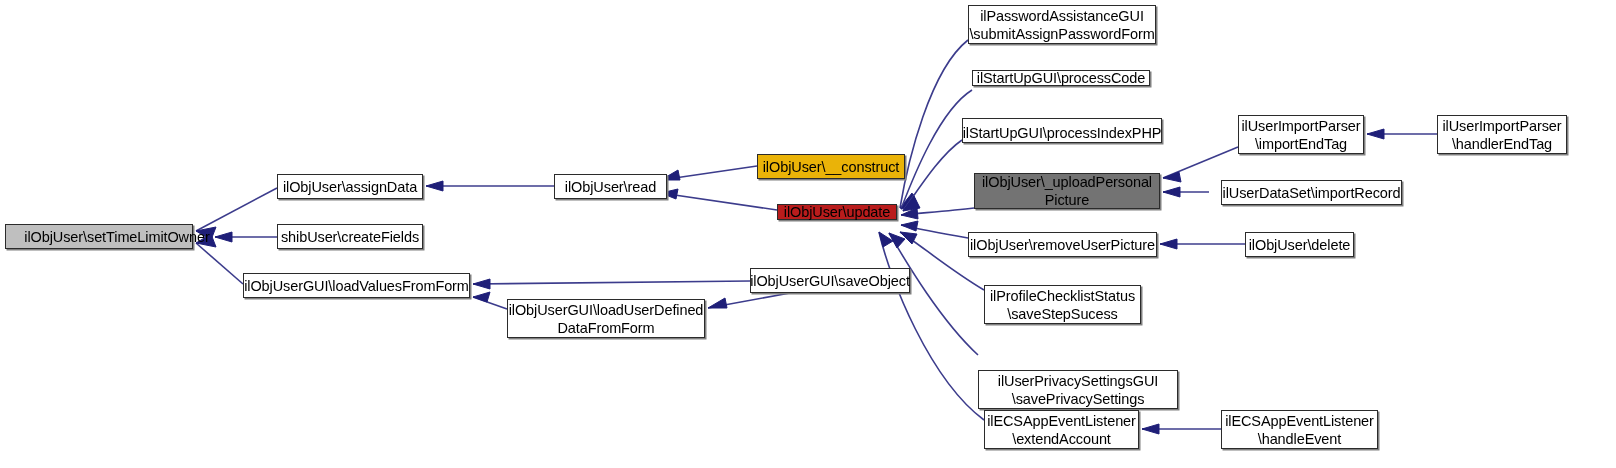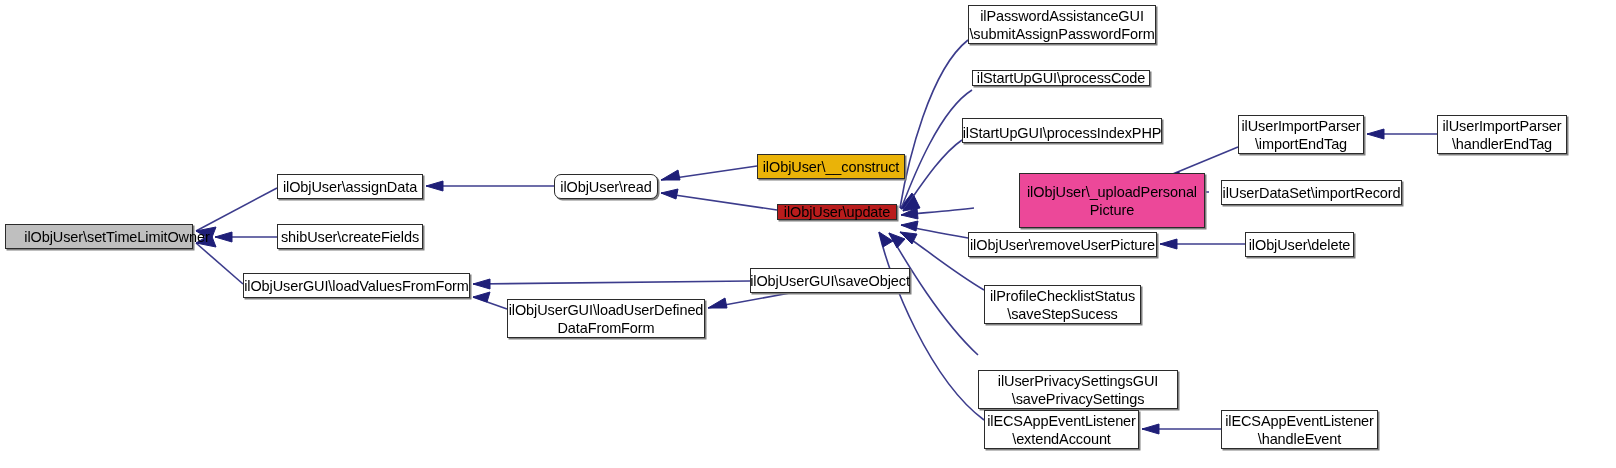--- a/index.html
+++ b/index.html
@@ -135,31 +135,31 @@
       <g>
         <path d="M1221,429 L1142,429" fill="none" stroke="#3c3c8c" stroke-width="1.6"></path>
         <path d="M1142,429 L1159,424 L1159,434 Z" fill="#1f1f78" stroke="#1f1f78" stroke-width="1"></path>
       </g>
     </svg>
   <div id="node-layer">
       <div class="node highlight" style="left: 5px; top: 224px; width: 188px; height: 25px; border-color: rgb(43, 43, 43); color: rgb(0, 0, 0); background: rgb(191, 191, 191); box-shadow: rgb(128, 128, 128) 1.5px 1.5px 0px 0px; padding-left: 36px;"><span class="node-label">ilObjUser\setTimeLimitOwner</span></div>
       <div class="node" style="left: 277px; top: 174px; width: 146px; height: 25px; border-color: rgb(43, 43, 43); color: rgb(0, 0, 0); background: rgb(255, 255, 255); box-shadow: rgb(128, 128, 128) 1.5px 1.5px 0px 0px;"><span class="node-label">ilObjUser\assignData</span></div>
       <div class="node" style="left: 277px; top: 224px; width: 146px; height: 25px; border-color: rgb(43, 43, 43); color: rgb(0, 0, 0); background: rgb(255, 255, 255); box-shadow: rgb(128, 128, 128) 1.5px 1.5px 0px 0px;"><span class="node-label">shibUser\createFields</span></div>
       <div class="node" style="left: 243px; top: 273px; width: 227px; height: 25px; border-color: rgb(43, 43, 43); color: rgb(0, 0, 0); background: rgb(255, 255, 255); box-shadow: rgb(128, 128, 128) 1.5px 1.5px 0px 0px;"><span class="node-label">ilObjUserGUI\loadValuesFromForm</span></div>
-      <div class="node" style="left: 554px; top: 174px; width: 104px; height: 25px; border-color: rgb(43, 43, 43); color: rgb(0, 0, 0); background: rgb(255, 255, 255); box-shadow: rgb(128, 128, 128) 1.5px 1.5px 0px 0px; border-radius: 7px;"><span class="node-label">ilObjUser\read</span></div>
+      <div class="node" style="left: 554px; top: 174px; width: 113px; height: 25px; border-color: rgb(43, 43, 43); color: rgb(0, 0, 0); background: rgb(255, 255, 255); box-shadow: rgb(128, 128, 128) 1.5px 1.5px 0px 0px;"><span class="node-label">ilObjUser\read</span></div>
       <div class="node" style="left: 507px; top: 299px; width: 198px; height: 39px; border-color: rgb(43, 43, 43); color: rgb(0, 0, 0); background: rgb(255, 255, 255); box-shadow: rgb(128, 128, 128) 1.5px 1.5px 0px 0px; justify-content: center;"><span class="node-label">ilObjUserGUI\loadUserDefined
 DataFromForm</span></div>
       <div class="node" style="left: 757px; top: 154px; width: 148px; height: 25px; border-color: rgb(43, 43, 43); color: rgb(0, 0, 0); background: #eab308; box-shadow: rgb(128, 128, 128) 1.5px 1.5px 0px 0px;"><span class="node-label">ilObjUser\__construct</span></div>
       <div class="node" style="left: 777px; top: 204px; width: 120px; height: 16px; border-color: rgb(43, 43, 43); color: rgb(0, 0, 0); background: #b91c1c; box-shadow: rgb(128, 128, 128) 1.5px 1.5px 0px 0px;"><span class="node-label">ilObjUser\update</span></div>
       <div class="node" style="left: 750px; top: 268px; width: 160px; height: 25px; border-color: rgb(43, 43, 43); color: rgb(0, 0, 0); background: rgb(255, 255, 255); box-shadow: rgb(128, 128, 128) 1.5px 1.5px 0px 0px;"><span class="node-label">ilObjUserGUI\saveObject</span></div>
       <div class="node" style="left: 968px; top: 5px; width: 188px; height: 39px; border-color: rgb(43, 43, 43); color: rgb(0, 0, 0); background: rgb(255, 255, 255); box-shadow: rgb(128, 128, 128) 1.5px 1.5px 0px 0px;"><span class="node-label">ilPasswordAssistanceGUI
 \submitAssignPasswordForm</span></div>
       <div class="node" style="left: 972px; top: 70px; width: 178px; height: 16px; border-color: rgb(43, 43, 43); color: rgb(0, 0, 0); background: rgb(255, 255, 255); box-shadow: rgb(128, 128, 128) 1.5px 1.5px 0px 0px;"><span class="node-label">ilStartUpGUI\processCode</span></div>
       <div class="node" style="left: 962px; top: 118px; width: 200px; height: 25px; border-color: rgb(43, 43, 43); color: rgb(0, 0, 0); background: rgb(255, 255, 255); box-shadow: rgb(128, 128, 128) 1.5px 1.5px 0px 0px; align-items: flex-end;"><span class="node-label">ilStartUpGUI\processIndexPHP</span></div>
-      <div class="node" style="left: 974px; top: 173px; width: 186px; height: 55px; border-color: rgb(43, 43, 43); color: rgb(0, 0, 0); background: #ec4899; box-shadow: rgb(128, 128, 128) 1.5px 1.5px 0px 0px; margin-left: 45px;"><span class="node-label">ilObjUser\_uploadPersonal
+      <div class="node" style="left: 974px; top: 173px; width: 186px; height: 36px; border-color: rgb(43, 43, 43); color: rgb(0, 0, 0); background: #737373; box-shadow: rgb(128, 128, 128) 1.5px 1.5px 0px 0px;"><span class="node-label">ilObjUser\_uploadPersonal
 Picture</span></div>
       <div class="node" style="left: 968px; top: 232px; width: 189px; height: 25px; border-color: rgb(43, 43, 43); color: rgb(0, 0, 0); background: rgb(255, 255, 255); box-shadow: rgb(128, 128, 128) 1.5px 1.5px 0px 0px;"><span class="node-label">ilObjUser\removeUserPicture</span></div>
       <div class="node" style="left: 984px; top: 285px; width: 157px; height: 39px; border-color: rgb(43, 43, 43); color: rgb(0, 0, 0); background: rgb(255, 255, 255); box-shadow: rgb(128, 128, 128) 1.5px 1.5px 0px 0px;"><span class="node-label">ilProfileChecklistStatus
 \saveStepSucess</span></div>
       <div class="node" style="left: 978px; top: 348px; width: 200px; height: 39px; border-color: rgb(43, 43, 43); color: rgb(0, 0, 0); background: rgb(255, 255, 255); box-shadow: rgb(128, 128, 128) 1.5px 1.5px 0px 0px; margin-top: 22px;"><span class="node-label">ilUserPrivacySettingsGUI
 \savePrivacySettings</span></div>
       <div class="node" style="left: 984px; top: 410px; width: 155px; height: 39px; border-color: rgb(43, 43, 43); color: rgb(0, 0, 0); background: rgb(255, 255, 255); box-shadow: rgb(128, 128, 128) 1.5px 1.5px 0px 0px;"><span class="node-label">ilECSAppEventListener
 \extendAccount</span></div>
       <div class="node" style="left: 1238px; top: 115px; width: 126px; height: 39px; border-color: rgb(43, 43, 43); color: rgb(0, 0, 0); background: rgb(255, 255, 255); box-shadow: rgb(128, 128, 128) 1.5px 1.5px 0px 0px;"><span class="node-label">ilUserImportParser
 \importEndTag</span></div>

